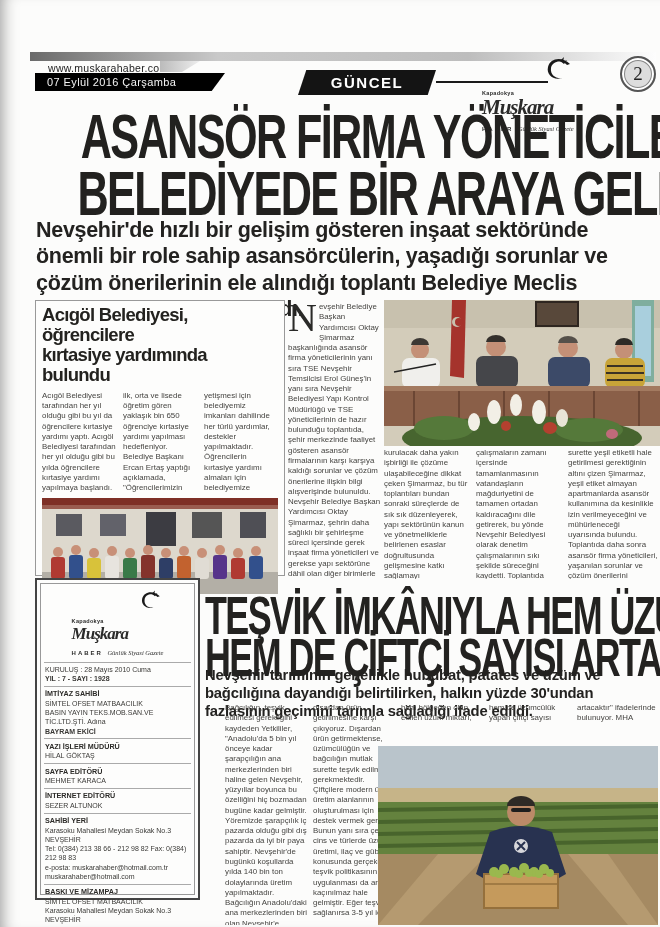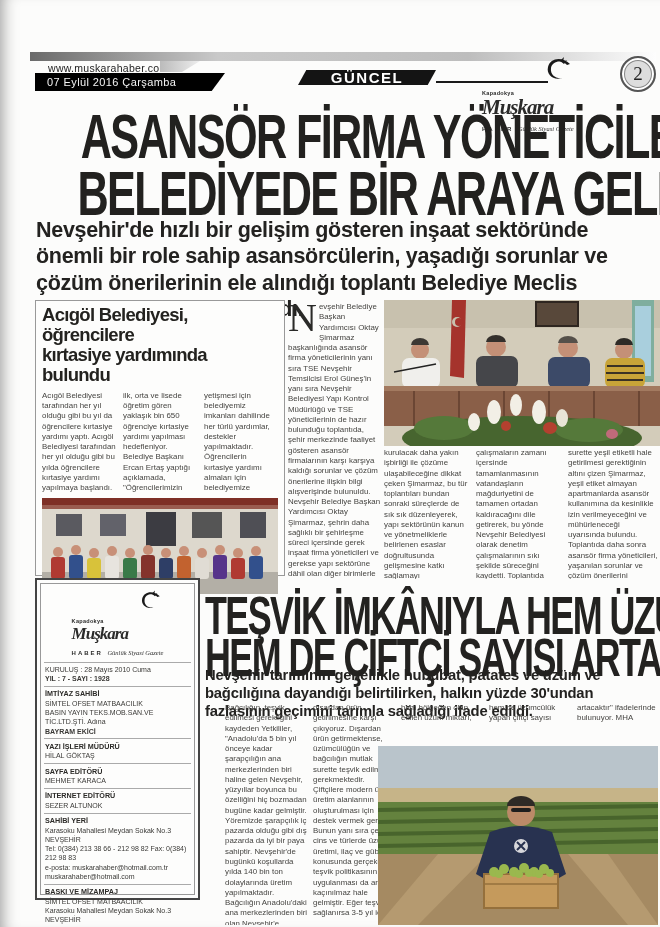--- a/index.html
+++ b/index.html
@@ -10,21 +10,21 @@
 
   
   .graybar{left:30px;top:52px;width:626px;height:9px;
     background:linear-gradient(90deg,#6a6a6a,#c9c9c9 30%,#bdbdbd 70%,#fdfdfd);}
   .website{left:48px;top:62px;font-size:10.5px;color:#1c1c1c;letter-spacing:.3px;}
   .website-slant{left:160px;top:61px;width:40px;height:11px;background:linear-gradient(90deg,#bbb,#eee);
     clip-path:polygon(0 0,100% 0,55% 100%,0 100%);}
   .datebar{left:35px;top:73px;width:190px;height:18px;background:#000000;color:#f4f4f4;
     font-size:11px;display:flex;align-items:center;padding-left:12px;box-sizing:border-box;
     clip-path:polygon(0 0,100% 0,93% 100%,0 100%);letter-spacing:.4px;}
-  .guncel{left:298px;top:70px;width:138px;height:15px;background:#141414;color:#fff;
+  .guncel{left:298px;top:70px;width:138px;height:25px;background:#141414;color:#fff;
     font-weight:bold;font-size:15px;display:flex;align-items:center;justify-content:center;
     clip-path:polygon(6% 0,100% 0,94% 100%,0 100%);letter-spacing:1.5px;}
   .hline{left:436px;top:81px;width:112px;height:2px;background:#1a1a1a;}
 
   .brand{display:flex;align-items:flex-end;gap:2px;flex-direction:column;}
   .brand .swoosh{flex:0 0 auto;}
   .brand .words{line-height:1;}
   .brand .region{font-size:5.5px;font-weight:bold;letter-spacing:.3px;}
   .brand .name{font-size:21px;font-weight:900;letter-spacing:-1px;font-style:italic;
     font-family:"Liberation Serif",serif;}

